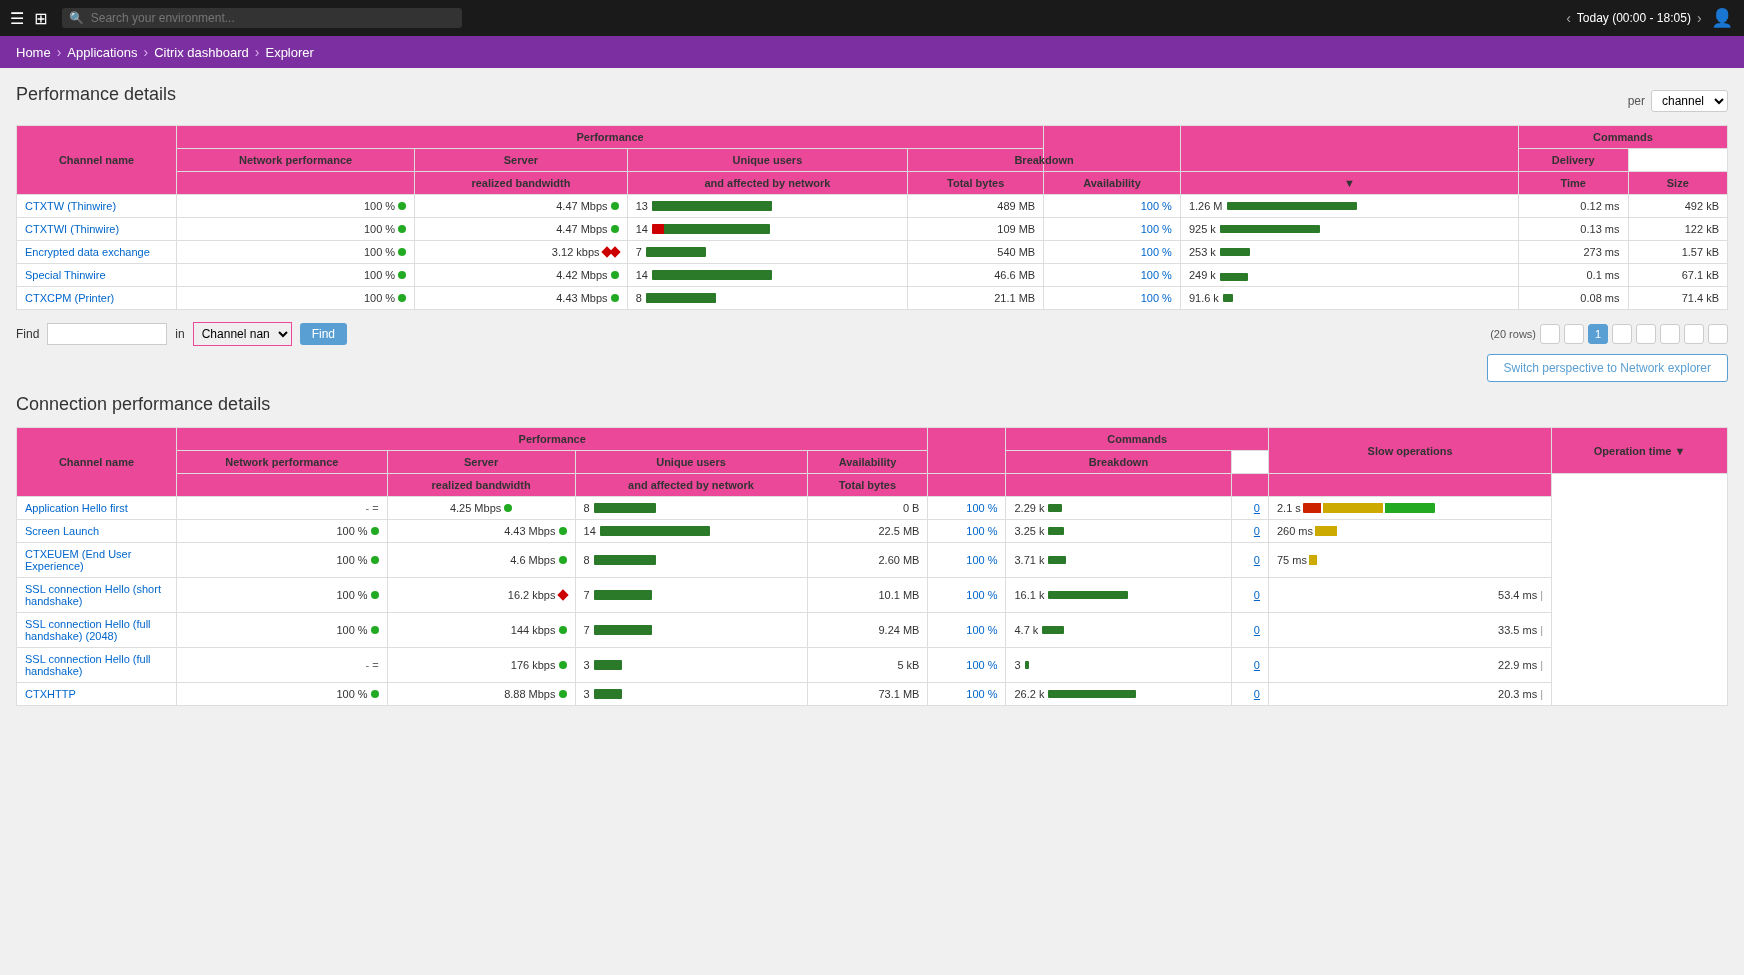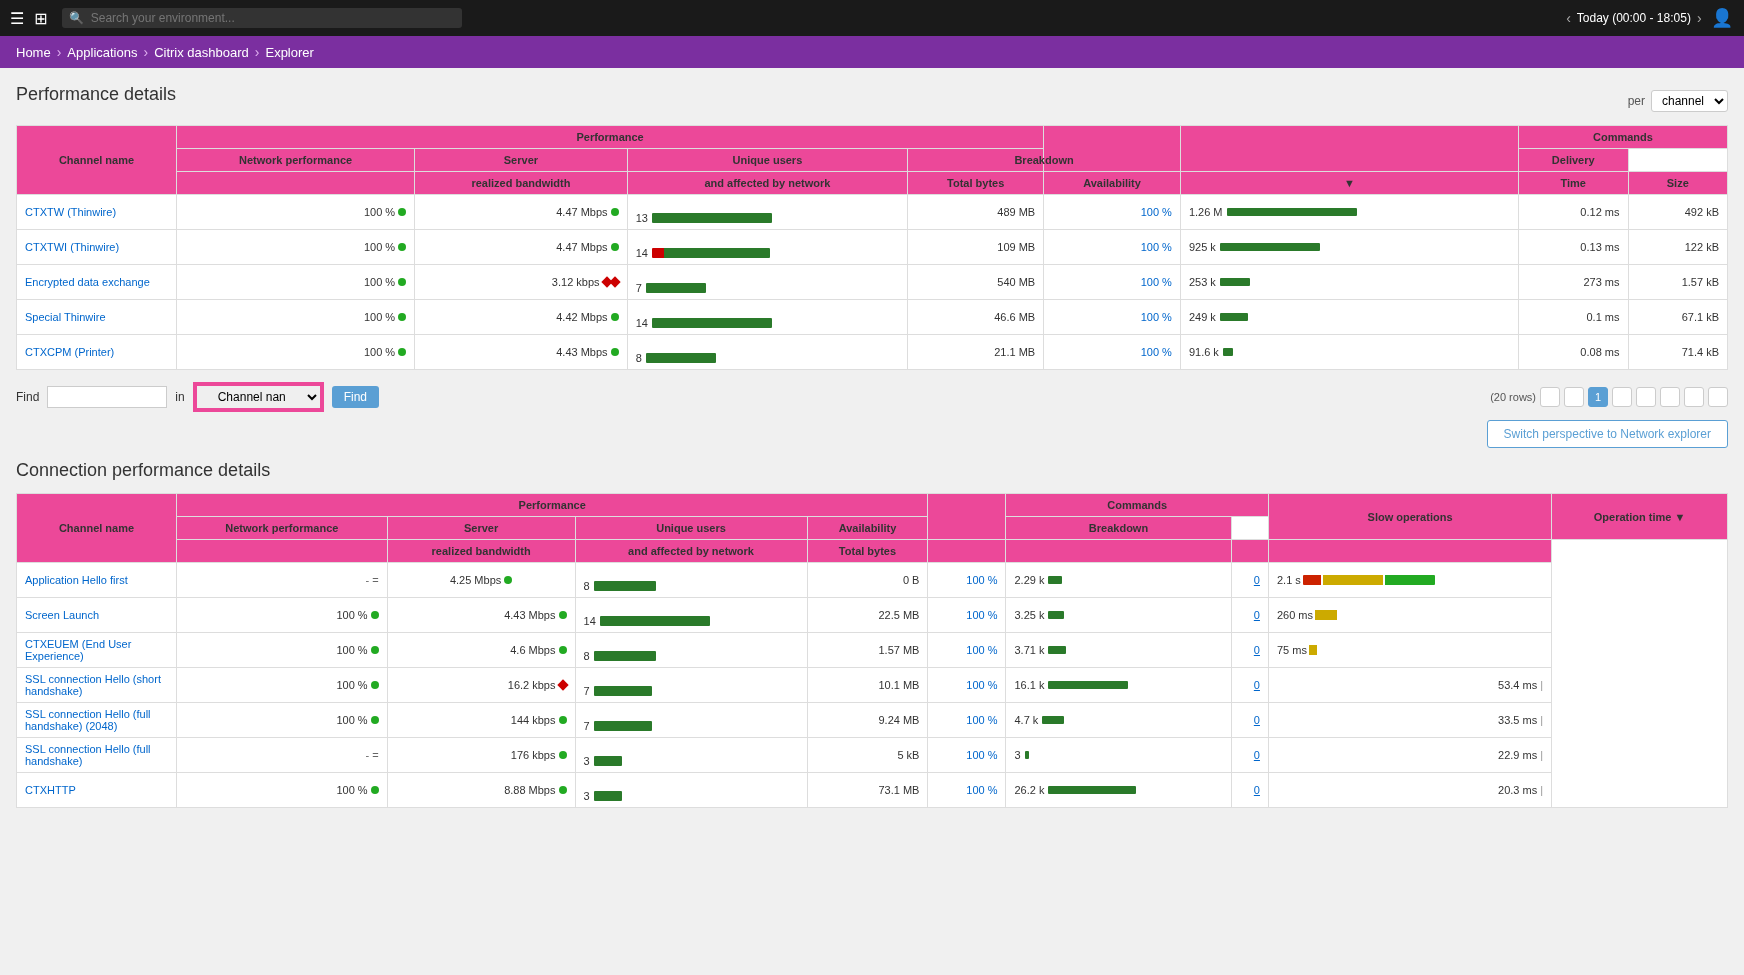--- a/index.html
+++ b/index.html
@@ -81,38 +81,38 @@
       padding: 5px 8px;
       text-align: right;
       font-size: 11px;
     }
     .data-table th { background: #ec4899; font-weight: bold; color: #333; text-align: center; }
     .data-table td.left { text-align: left; }
     .data-table td a { color: #0066cc; text-decoration: none; }
     .data-table .col-channel { width: 160px; text-align: center; }
 
     
-    .bar-container { display: flex; align-items: center; gap: 4px; margin-top: 12px; }
+    .bar-container { display: flex; align-items: center; gap: 4px; }
     .bar { height: 10px; background: #2a7a2a; border-radius: 1px; display: inline-block; }
     .bar.red-start { background: linear-gradient(to right, #cc0000 10%, #2a7a2a 10%); }
 
     
     .dot { width: 8px; height: 8px; border-radius: 50%; display: inline-block; }
     .dot.green { background: #22aa22; }
     .dot-diamond { width: 8px; height: 8px; background: #cc0000; transform: rotate(45deg); display: inline-block; }
 
     
     .small-bar { height: 8px; background: #2a7a2a; border-radius: 1px; display: inline-block; }
 
     
     .find-row {
       display: flex; align-items: center; gap: 8px; padding: 8px 0; margin-top: 4px;
     }
     .find-row input { border: 1px solid #ccc; padding: 3px 6px; font-size: 12px; width: 120px; }
-    .find-row select { border: 4px solid #ec4899; padding: 3px 17px; font-size: 12px; }
+    .find-row select { border: 1px solid #ec4899; padding: 3px 4px; font-size: 12px; }
     .find-row button {
       background: #5a9fd4; color: #fff; border: none; padding: 4px 12px; font-size: 12px;
       border-radius: 3px; cursor: pointer;
     }
 
     
     .pagination-row {
       display: flex; justify-content: flex-end; align-items: center; gap: 4px; margin-top: 4px; margin-bottom: 8px;
     }
     .pagination-row span { font-size: 11px; color: #555; }
@@ -307,21 +307,21 @@
     </td>
     <td>
       <div class="bar-container">
     <span>14</span>
     <span class="bar" style="width:120px"></span>
   </div>
     </td>
     <td style="text-align:right">46.6 MB</td>
     <td class="avail" style="text-align:right">100 %</td>
     <td colspan="2">
-              <div style="display:flex;align-items:center;gap:4px">
+              <div style="display:flex;align-items:flex-end;gap:4px">
     <span>249 k</span>
     <span class="small-bar" style="width:28px"></span>
   </div>
             </td>
     <td style="text-align:right">0.1 ms</td>
     <td style="text-align:right">67.1 kB</td>
   </tr>
           <tr>
     <td class="left"><a href="#">CTXCPM (Printer)</a></td>
     <td style="text-align:right">
@@ -479,21 +479,21 @@
     <td style="text-align:right">100 % <span class="dot green"></span></td>
     <td style="text-align:right">
       4.6 Mbps <span class="dot green"></span>
     </td>
     <td>
       <div class="bar-container">
     <span>8</span>
     <span class="bar" style="width:62px"></span>
   </div>
     </td>
-    <td style="text-align:right">1.57 MB</td>
+    <td style="text-align:right">2.60 MB</td>
     <td class="avail" style="text-align:right">100 %</td>
     <td>
               <div style="display:flex;align-items:center;gap:4px">
     <span>3.71 k</span>
     <span class="small-bar" style="width:18px"></span>
   </div>
             </td>
     <td style="text-align:right">
       <span class="underline">0</span>
     </td>

